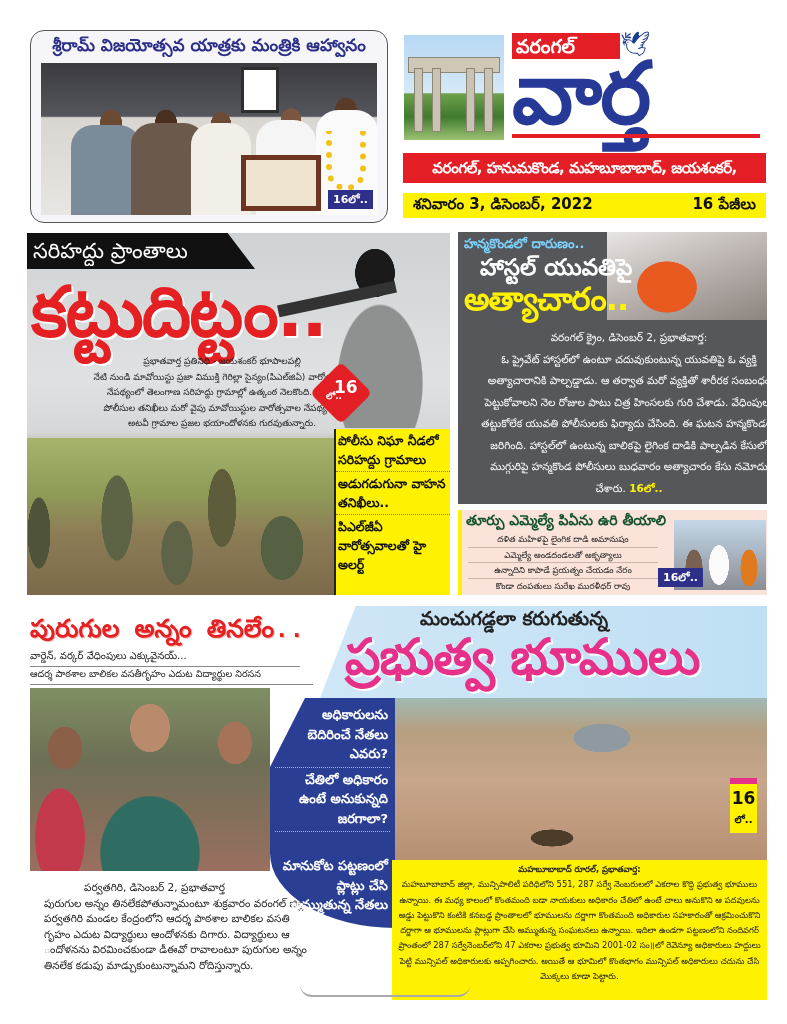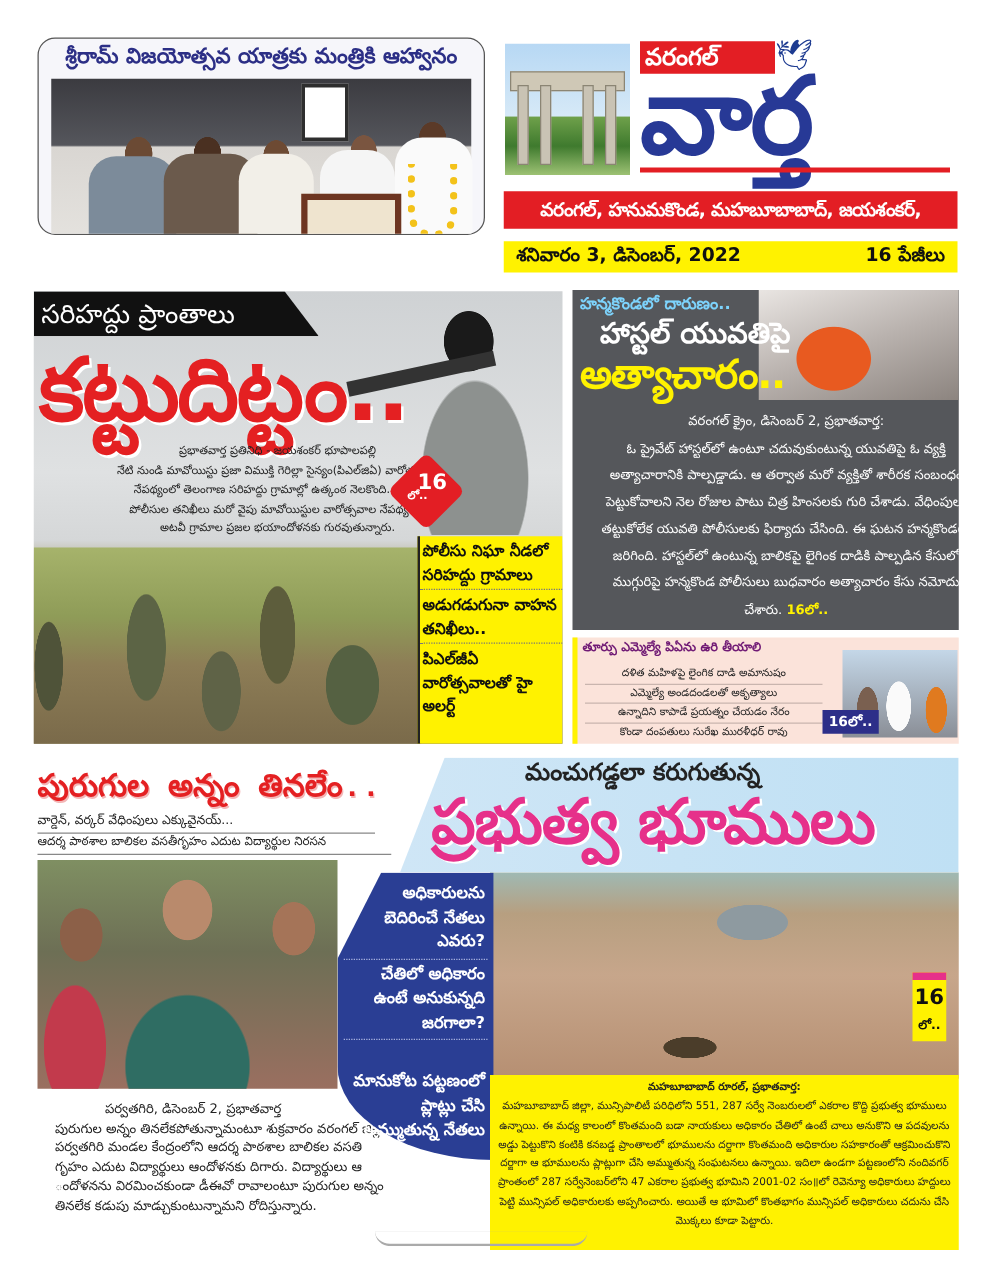--- a/index.html
+++ b/index.html
@@ -3,21 +3,21 @@
   <meta charset="utf-8">
   <style>
     * { box-sizing: border-box; margin: 0; padding: 0; }
     html, body { width: 787px; height: 1024px; background: #ffffff; overflow: hidden; }
     body { position: relative; font-family: "DejaVu Sans", sans-serif; color: #222; }
 
     .abs { position: absolute; }
 
     
     #topbox {
-      left: 30px; top: 30px; width: 358px; height: 158px;
+      left: 30px; top: 30px; width: 358px; height: 193px;
       border: 1.5px solid #555; border-radius: 14px; background: #f6f6fa;
       overflow: hidden;
     }
     #topbox .title {
       position: absolute; left: 0; right: 0; top: 4px; text-align: center;
       font-size: 17px; font-weight: bold; color: #2c2f86;
     }
     #topbox .photo {
       position: absolute; left: 10px; top: 32px; width: 336px; height: 152px;
       background:
@@ -144,21 +144,21 @@
         linear-gradient(160deg, #e9e5e2 0%, #b9b2ae 50%, #8c847f 100%);
     }
     #hanam-body { left: 21px; top: 95px; width: 300px; color: #fff; font-size: 10.5px; line-height: 21.5px; }
     #hanam-body .ref { color: #fff200; font-weight: bold; }
 
     
     #mla-story {
       left: 458px; top: 510px; width: 309px; height: 85px; background: #fbe3da;
       border-left: 4px solid #fff200;
     }
-    #mla-head { position: absolute; left: 4px; top: 2px; font-size: 10px; font-weight: bold; color: #701a75; }
+    #mla-head { position: absolute; left: 4px; top: 2px; font-size: 14px; font-weight: bold; color: #14532d; }
     #mla-lines { position: absolute; left: 6px; top: 22px; width: 190px; }
     #mla-lines div { font-size: 8.5px; line-height: 14.5px; text-align: center; border-bottom: 1px solid #c9b5ae; color: #222; }
     #mla-lines div:last-child { border-bottom: none; }
     #mla-photo {
       position: absolute; left: 212px; top: 10px; width: 92px; height: 70px;
       background:
         radial-gradient(ellipse 14px 28px at 45px 45px, #fafafa 70%, transparent 72%),
         radial-gradient(ellipse 12px 26px at 20px 48px, #7a6050 70%, transparent 72%),
         radial-gradient(ellipse 12px 26px at 75px 48px, #e07a1f 70%, transparent 72%),
         linear-gradient(180deg, #c4d7e8 0%, #8a8e96 100%);

